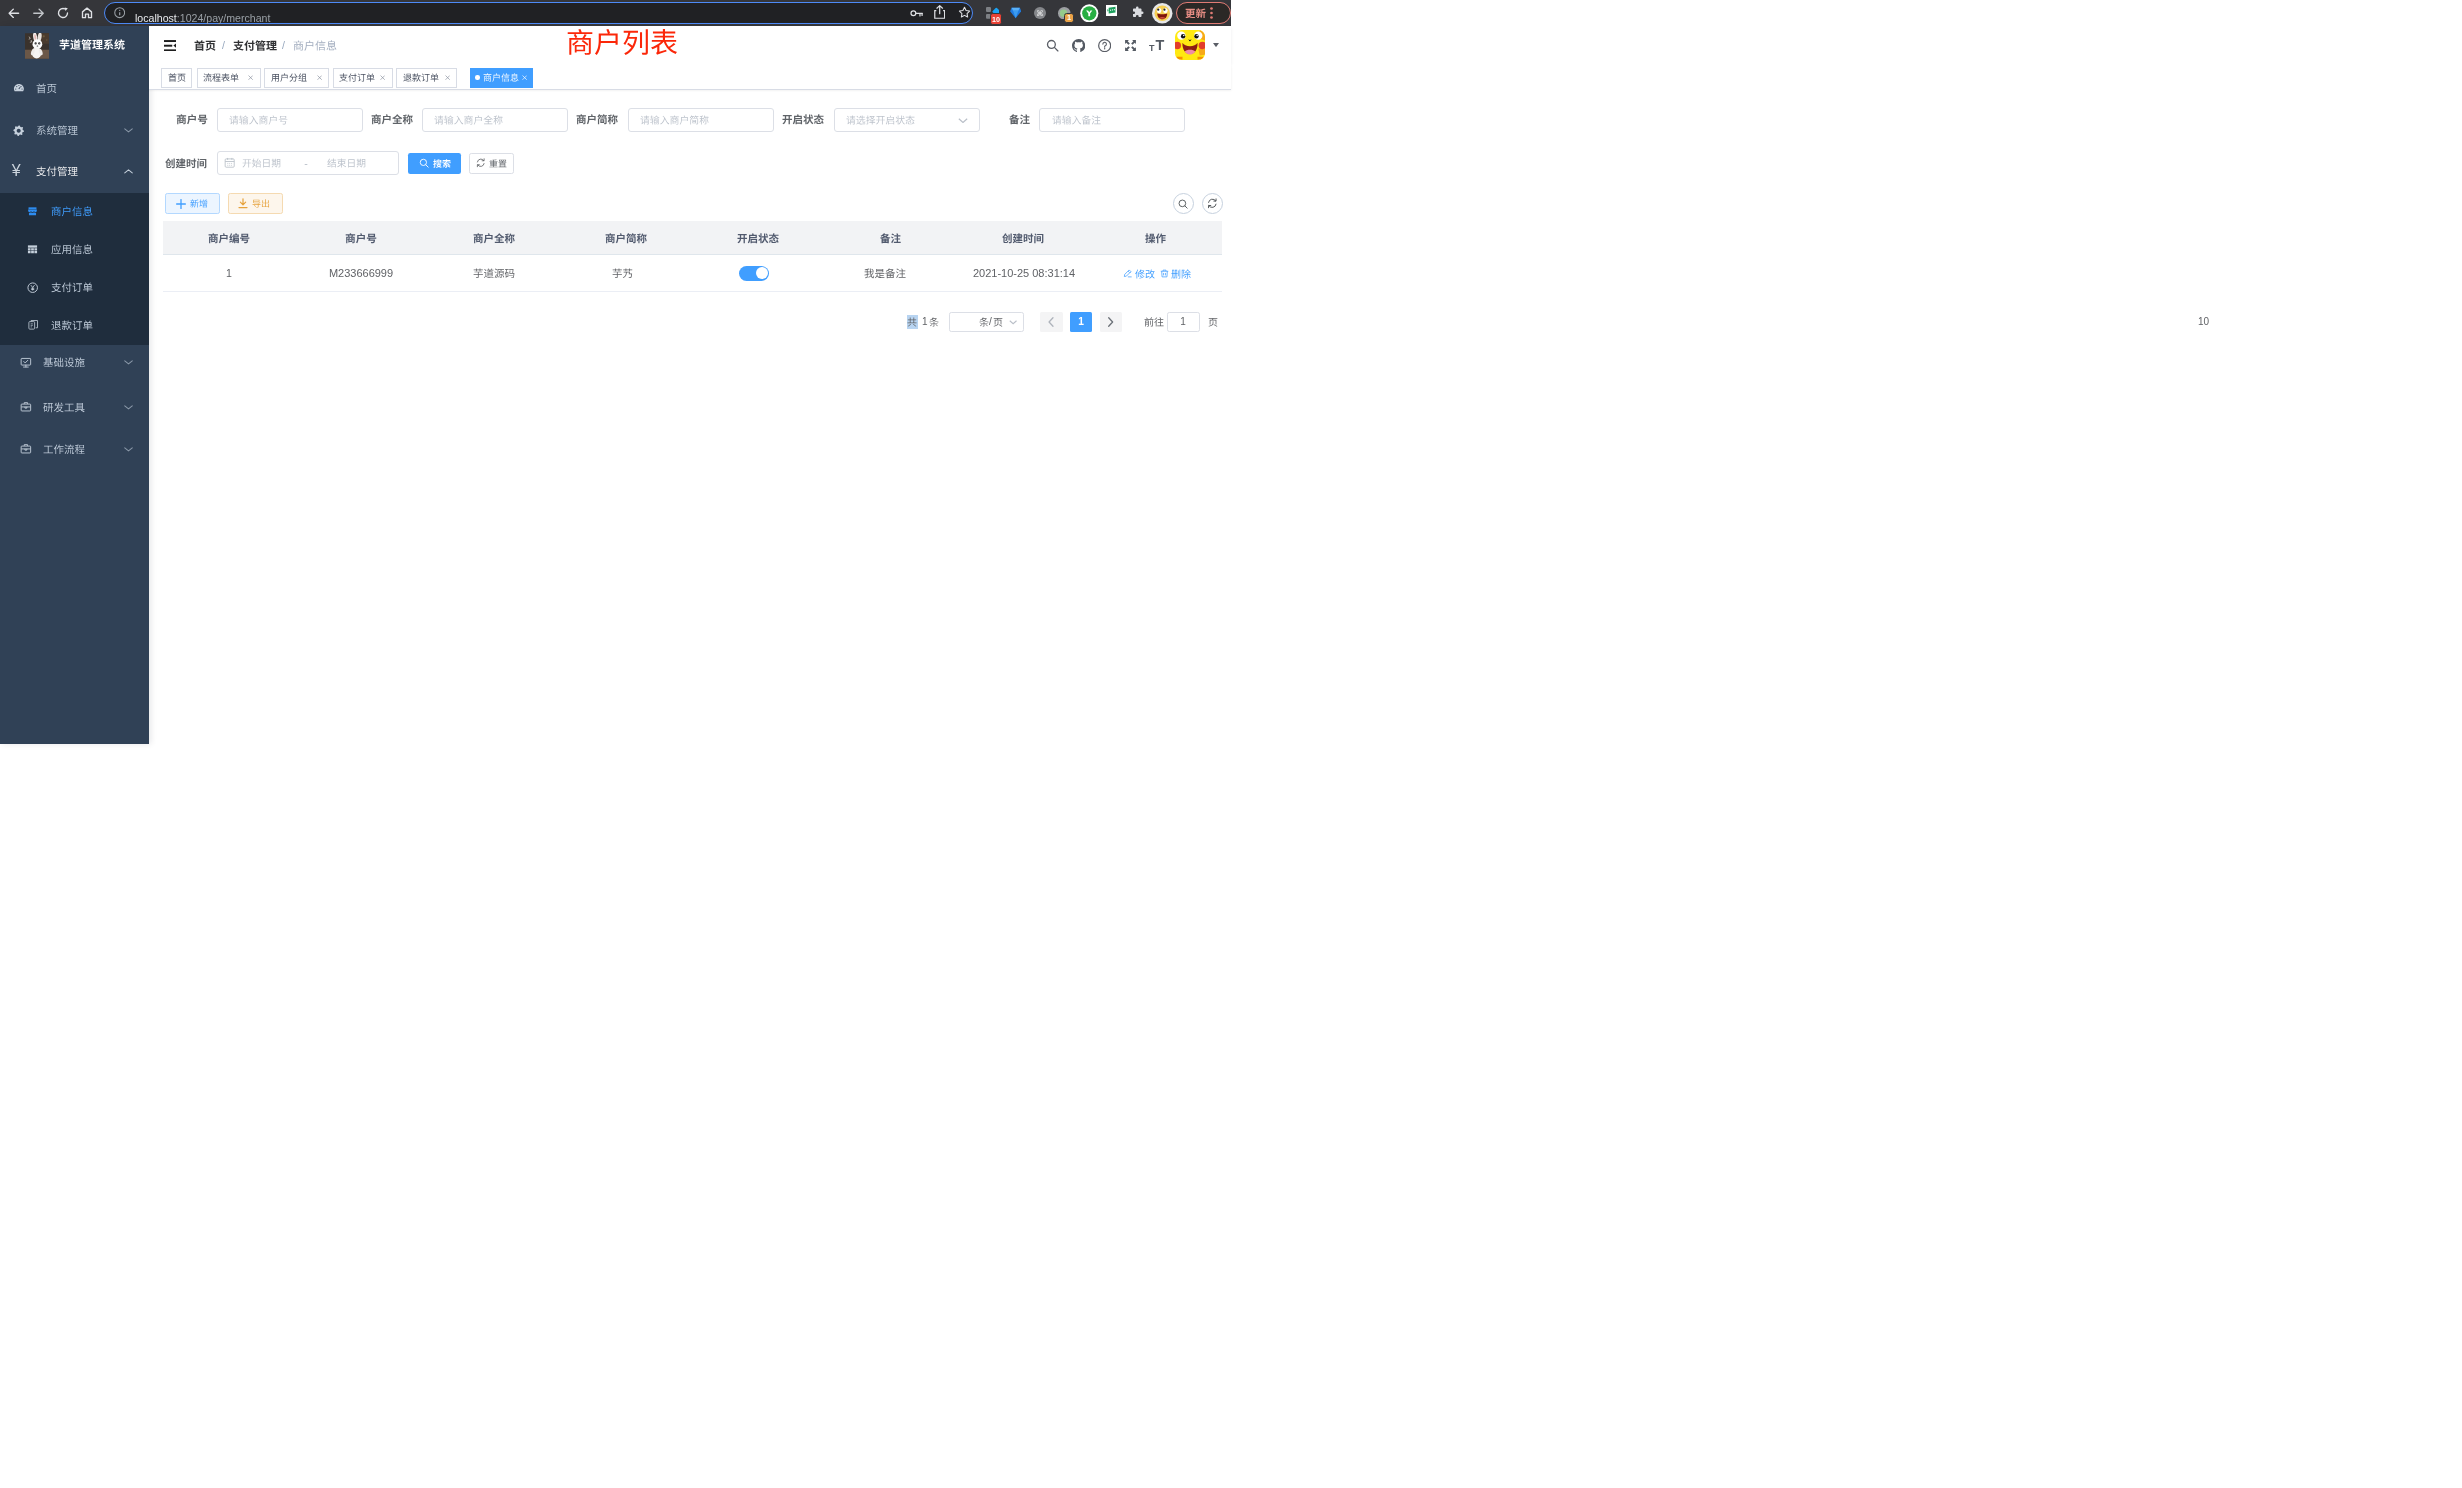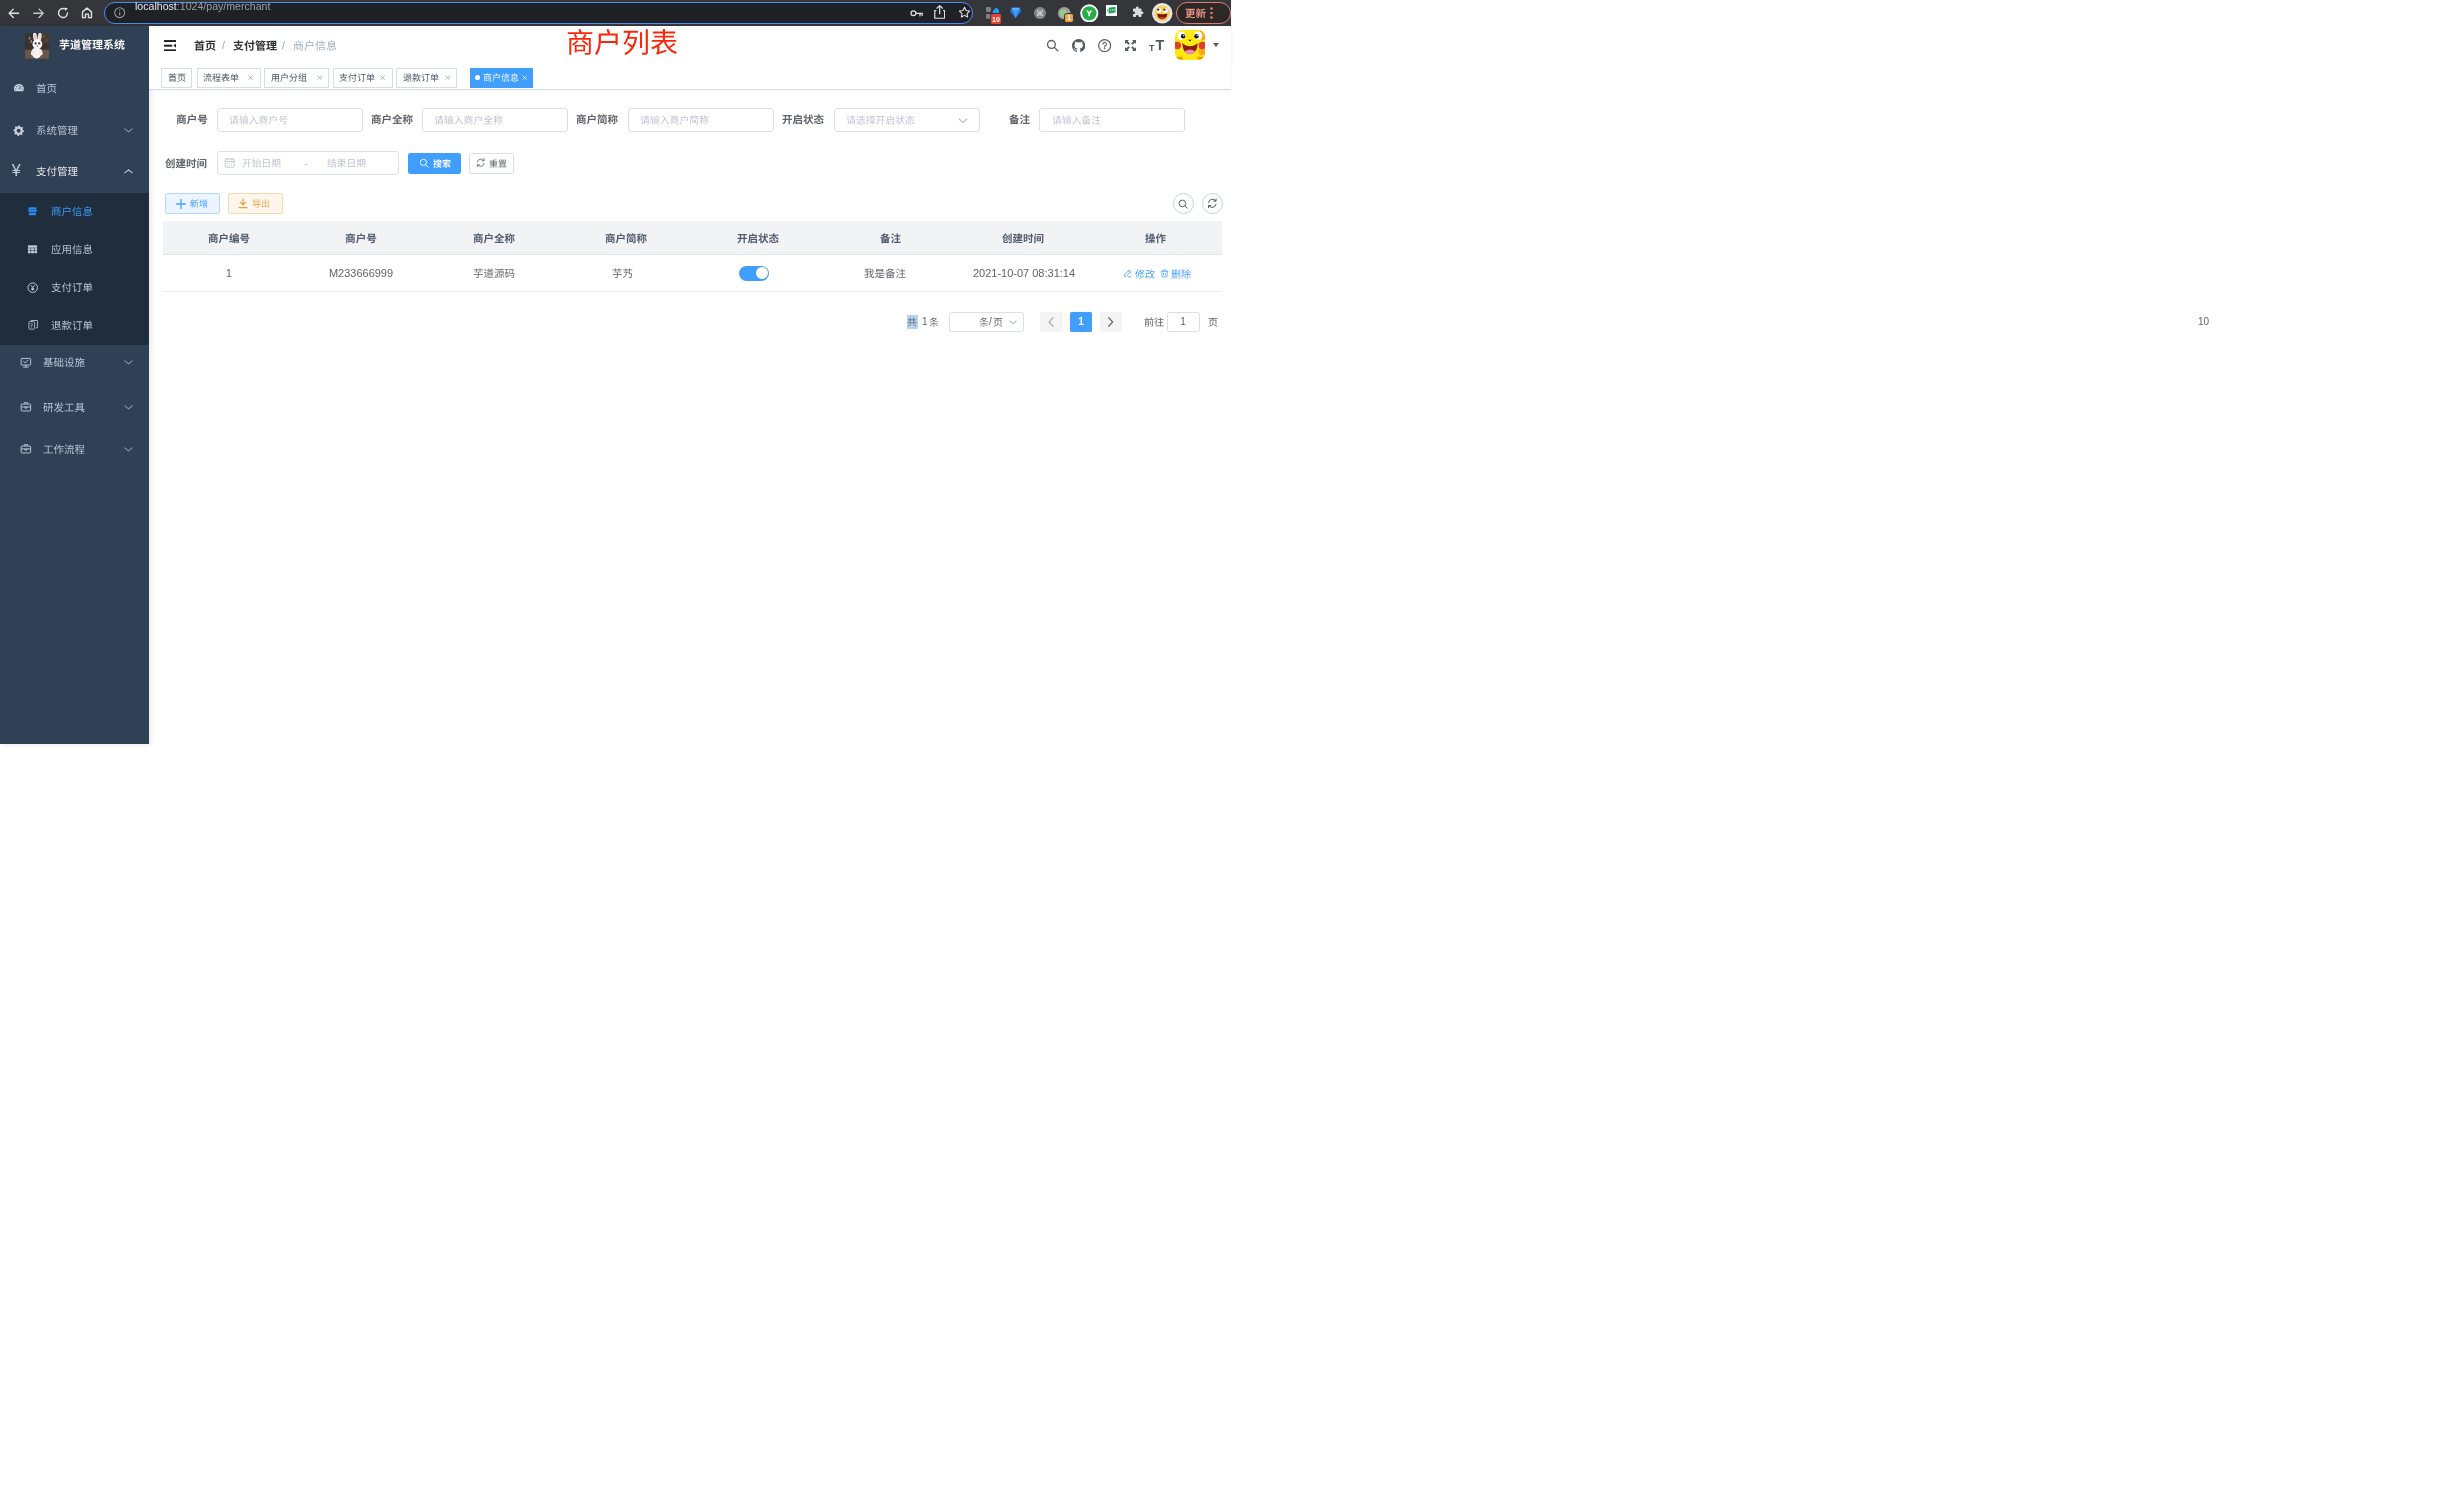--- a/index.html
+++ b/index.html
@@ -141,21 +141,21 @@
     </svg>
     <svg class="abs" style="left:81px;top:6.8px" width="12" height="12" viewBox="0 0 16 16" fill="none" stroke="#dfe1e5" stroke-width="1.8" stroke-linejoin="round">
       <path d="M2 6.5L8 1.5L14 6.5V14.2H10V9.5H6V14.2H2Z"></path>
     </svg>
     <div class="pill"></div>
     <svg class="abs" style="left:114px;top:7.2px" width="11.4" height="11.4" viewBox="0 0 15 15" fill="none" stroke="#9aa0a6" stroke-width="1.4">
       <circle cx="7.5" cy="7.5" r="6.5"></circle>
       <path d="M7.5 6.8V11" stroke-width="1.6"></path>
       <circle cx="7.5" cy="4.4" r="0.9" fill="#9aa0a6" stroke="none"></circle>
     </svg>
-    <div class="abs" style="left:135px;top:0;line-height:12.7px;height:12.7px;font:400 10.6px 'Liberation Sans',sans-serif;color:#e8eaed; white-space:nowrap"><span style="color:#e8eaed">localhost</span><span style="color:#9aa0a6">:1024/pay/merchant</span></div>
+    <div class="abs" style="left:135px;top:12px;line-height:12.7px;height:12.7px;font:400 10.6px 'Liberation Sans',sans-serif;color:#e8eaed; white-space:nowrap"><span style="color:#e8eaed">localhost</span><span style="color:#9aa0a6">:1024/pay/merchant</span></div>
     <svg class="abs" style="left:910px;top:7.6px" width="13.6" height="10.6" viewBox="0 0 18 14" fill="none" stroke="#dfe1e5" stroke-width="1.6">
       <circle cx="4.5" cy="7" r="3.2"></circle>
       <path d="M7.7 7H16.5M13.2 7V10.5M16 7V9.8" stroke-linecap="round"></path>
     </svg>
     <svg class="abs" style="left:934px;top:5.3px" width="11.4" height="14.4" viewBox="0 0 15 19" fill="none" stroke="#dfe1e5" stroke-width="1.6">
       <path d="M7.5 1V11.5M3.8 4.2L7.5 0.8L11.2 4.2" stroke-linecap="round" stroke-linejoin="round"></path>
       <path d="M3 7.5H1V17.5H14V7.5H12"></path>
     </svg>
     <svg class="abs" style="left:958px;top:6.4px" width="13" height="13" viewBox="0 0 24 24" fill="none" stroke="#dfe1e5" stroke-width="2">
       <path d="M12 2.5l2.9 5.9 6.5.9-4.7 4.6 1.1 6.5L12 17.3l-5.8 3.1 1.1-6.5L2.6 9.3l6.5-.9z" stroke-linejoin="round"></path>
@@ -901,21 +901,21 @@
 <div class="abs" style="left:864px;top:268px">
     <svg class="zh" width="42" height="10.6" viewBox="0 0 4000 1000" fill="#606266">
       <g transform="translate(0,880) scale(1,-1)">
         <use href="#g97" x="0"></use>
         <use href="#g98" x="1000"></use>
         <use href="#g70" x="2000"></use>
         <use href="#g71" x="3000"></use>
       </g>
     </svg>
   </div>
-<div class="abs" style="left:1024px;transform:translateX(-50%);top:267px;line-height:13px;height:13px;font:400 11px 'Liberation Sans',sans-serif;color:#606266; white-space:nowrap">2021-10-07 08:31:14</div>
+<div class="abs" style="left:1024px;transform:translateX(-50%);top:267px;line-height:13px;height:13px;font:400 11px 'Liberation Sans',sans-serif;color:#606266; white-space:nowrap">2021-10-25 08:31:14</div>
 <svg class="abs" style="left:1123px;top:269px" width="9" height="9" viewBox="0 0 24 24" fill="none" stroke="#409eff" stroke-width="2">
     <path d="M13.5 5.5l-9 9L3.5 20l5.5-1 9-9z" stroke-linejoin="round"></path>
     <path d="M13.5 5.5l3-3 5 5-3 3" stroke-linejoin="round"></path>
     <path d="M14 21h8" stroke-linecap="round"></path>
   </svg>
 <div class="abs" style="left:1135px;top:269px">
     <svg class="zh" width="20" height="10" viewBox="0 0 2000 1000" fill="#409eff">
       <g transform="translate(0,880) scale(1,-1)">
         <use href="#g99" x="0"></use>
         <use href="#g100" x="1000"></use>

